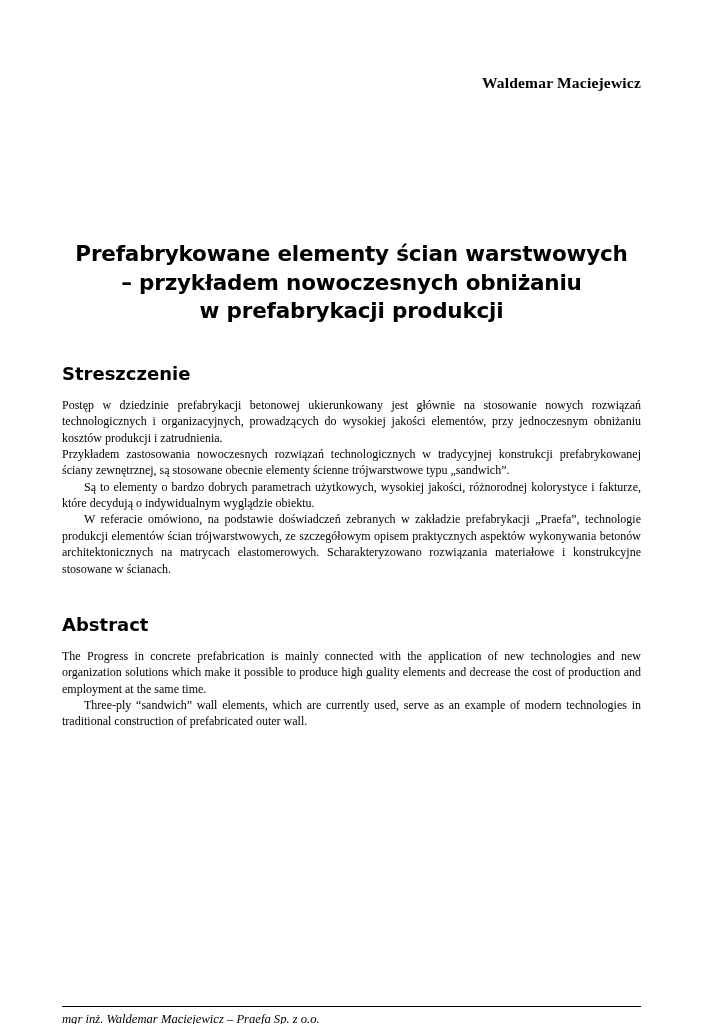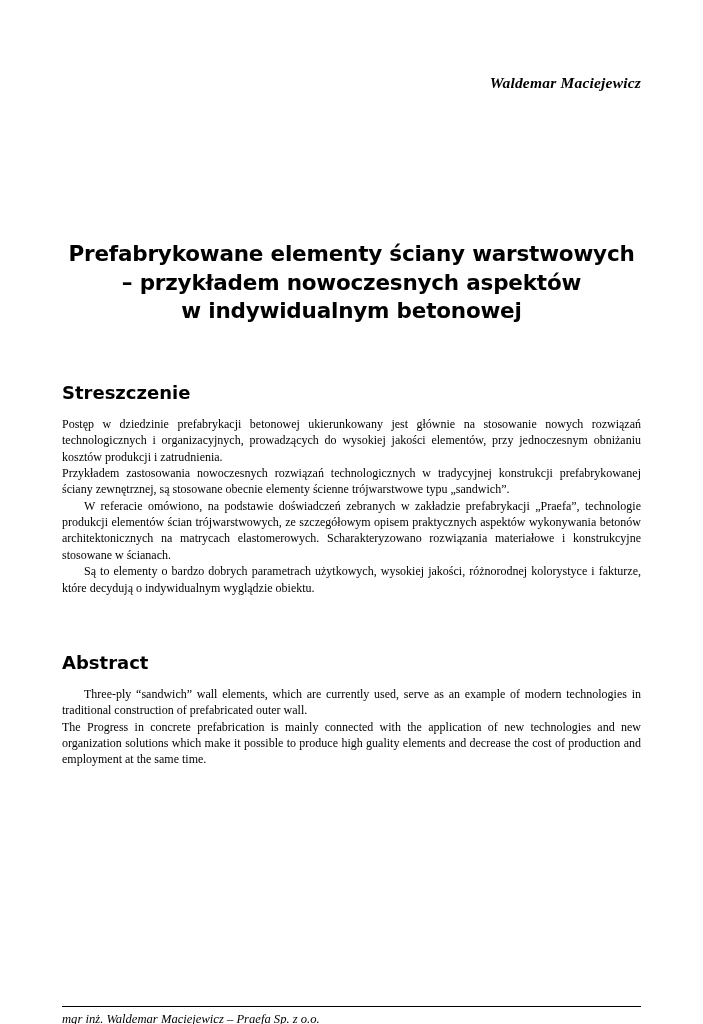--- a/index.html
+++ b/index.html
@@ -18,21 +18,20 @@
     position: relative;
     width: 703px;
     height: 1024px;
     box-sizing: border-box;
     padding: 0 62px;
   }
   .author-line {
     margin-top: 74px;
     text-align: right;
     font-family: "Liberation Serif", serif;
-    font-style: italic;
     font-weight: bold;
     font-size: 15.5px;
     letter-spacing: 0.2px;
   }
   .title-block {
     margin-top: 148px;
     text-align: center;
   }
   .title-main {
     font-family: "DejaVu Sans", sans-serif;
@@ -51,21 +50,21 @@
     line-height: 1.38;
     letter-spacing: 0.1px;
   }
   .title-en .tl {
     display: block;
   }
   .section-head {
     font-family: "DejaVu Sans", sans-serif;
     font-weight: bold;
     font-size: 18px;
-    margin-top: 56px;
+    margin-top: 37px;
     margin-bottom: 13px;
   }
   .section-head.abstract-head {
   }
   p.body-par {
     font-family: "Liberation Serif", serif;
     font-size: 12px;
     line-height: 1.365;
     text-align: justify;
     margin: 0;
@@ -93,34 +92,34 @@
 </style>
 </head>
 <body>
 
 <div class="page">
 
   <div class="author-line">Waldemar Maciejewicz</div>
 
   <div class="title-block">
     <div class="title-main">
-      <span class="tl">Prefabrykowane elementy ściany warstwowych</span>
-      <span class="tl">– przykładem nowoczesnych aspektów</span>
-      <span class="tl">w indywidualnym betonowej</span>
+      <span class="tl">Prefabrykowane elementy ścian warstwowych</span>
+      <span class="tl">– przykładem nowoczesnych obniżaniu</span>
+      <span class="tl">w prefabrykacji produkcji</span>
     </div>
   </div>
 
   <div class="section-head">Streszczenie</div>
 
   <p class="body-par">Postęp w dziedzinie prefabrykacji betonowej ukierunkowany jest głównie na stosowanie nowych rozwiązań technologicznych i organizacyjnych, prowadzących do wysokiej jakości elementów, przy jednoczesnym obniżaniu kosztów produkcji i zatrudnienia.</p>
   <p class="body-par">Przykładem zastosowania nowoczesnych rozwiązań technologicznych w tradycyjnej konstrukcji prefabrykowanej ściany zewnętrznej, są stosowane obecnie elementy ścienne trójwarstwowe typu „sandwich”.</p>
+  <p class="body-par indent">Są to elementy o bardzo dobrych parametrach użytkowych, wysokiej jakości, różnorodnej kolorystyce i fakturze, które decydują o indywidualnym wyglądzie obiektu.</p>
   <p class="body-par indent">W referacie omówiono, na podstawie doświadczeń zebranych w zakładzie prefabrykacji „Praefa”, technologie produkcji elementów ścian trójwarstwowych, ze szczegółowym opisem praktycznych aspektów wykonywania betonów architektonicznych na matrycach elastomerowych. Scharakteryzowano rozwiązania materiałowe i konstrukcyjne stosowane w ścianach.</p>
-  <p class="body-par indent">Są to elementy o bardzo dobrych parametrach użytkowych, wysokiej jakości, różnorodnej kolorystyce i fakturze, które decydują o indywidualnym wyglądzie obiektu.</p>
 
   <div class="section-head abstract-head">Abstract</div>
 
+  <p class="body-par">The Progress in concrete prefabrication is mainly connected with the application of new technologies and new organization solutions which make it possible to produce high guality elements and decrease the cost of production and employment at the same time.</p>
   <p class="body-par indent">Three-ply “sandwich” wall elements, which are currently used, serve as an example of modern technologies in traditional construction of prefabricated outer wall.</p>
-  <p class="body-par">The Progress in concrete prefabrication is mainly connected with the application of new technologies and new organization solutions which make it possible to produce high guality elements and decrease the cost of production and employment at the same time.</p>
 
   <div class="footer-rule"></div>
   <div class="footnote">mgr inż. Waldemar Maciejewicz – Praefa Sp. z o.o.</div>
 
 </div>
 
 </body></html>

